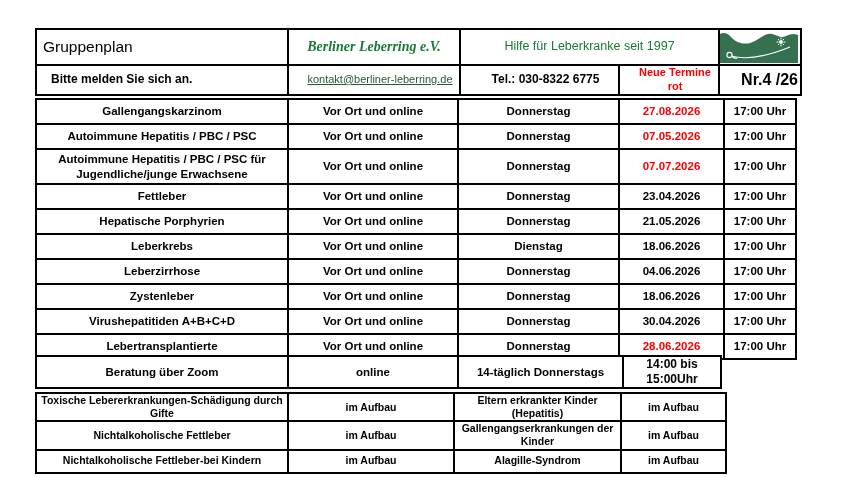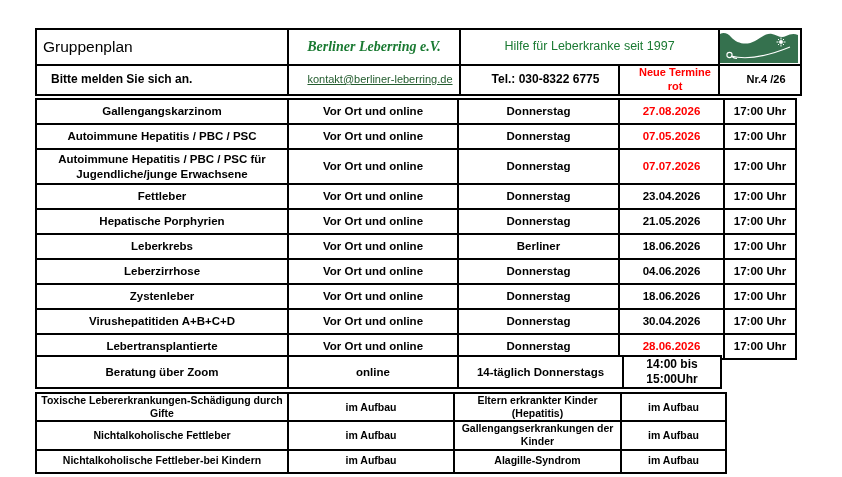--- a/index.html
+++ b/index.html
@@ -14,21 +14,21 @@
   #header-table tr.r2 td{height:25px;padding-left:14px;}
   td.title-cell{text-align:left;padding-left:6px;font-weight:normal;font-size:15.5px;}
   td.org-cell{font-family:"Liberation Serif",serif;font-style:italic;
               color:var(--green);font-size:14px;}
   td.tagline-cell{color:var(--green);font-weight:normal;font-size:12.5px;}
   td.register-cell{text-align:left;padding-left:6px;font-size:12px;}
   td.email-cell{font-weight:normal;font-size:11px;}
   td.email-cell a{color:var(--email-green);text-decoration:underline;cursor:pointer;}
   td.phone-cell{font-size:12px;}
   td.note-cell{color:var(--red);font-size:11px;}
-  td.issue-cell{text-align:center;padding-left:4px;font-size:11px;}
+  td.issue-cell{text-align:right;padding-left:4px;font-size:16px;}
   td.logo-cell{padding:0;}
   
   #groups-table{left:35px;top:98px;width:760px;}
   #groups-table td{height:23px;}
   #groups-table tr.tall td{height:33px;}
   td.red{color:var(--red);}
   
   #zoom-table{left:35px;top:355px;width:685px;}
   #zoom-table td{height:26px;}
   #zoom-table td.time{font-size:12px;margin-top:48px;}
@@ -123,21 +123,21 @@
     <tr>
       <td>Hepatische Porphyrien</td>
       <td>Vor Ort und online</td>
       <td>Donnerstag</td>
       <td>21.05.2026</td>
       <td>17:00 Uhr</td>
     </tr>
     <tr>
       <td>Leberkrebs</td>
       <td>Vor Ort und online</td>
-      <td>Berliner</td>
+      <td>Dienstag</td>
       <td>18.06.2026</td>
       <td>17:00 Uhr</td>
     </tr>
     <tr>
       <td>Leberzirrhose</td>
       <td>Vor Ort und online</td>
       <td>Donnerstag</td>
       <td>04.06.2026</td>
       <td>17:00 Uhr</td>
     </tr>

